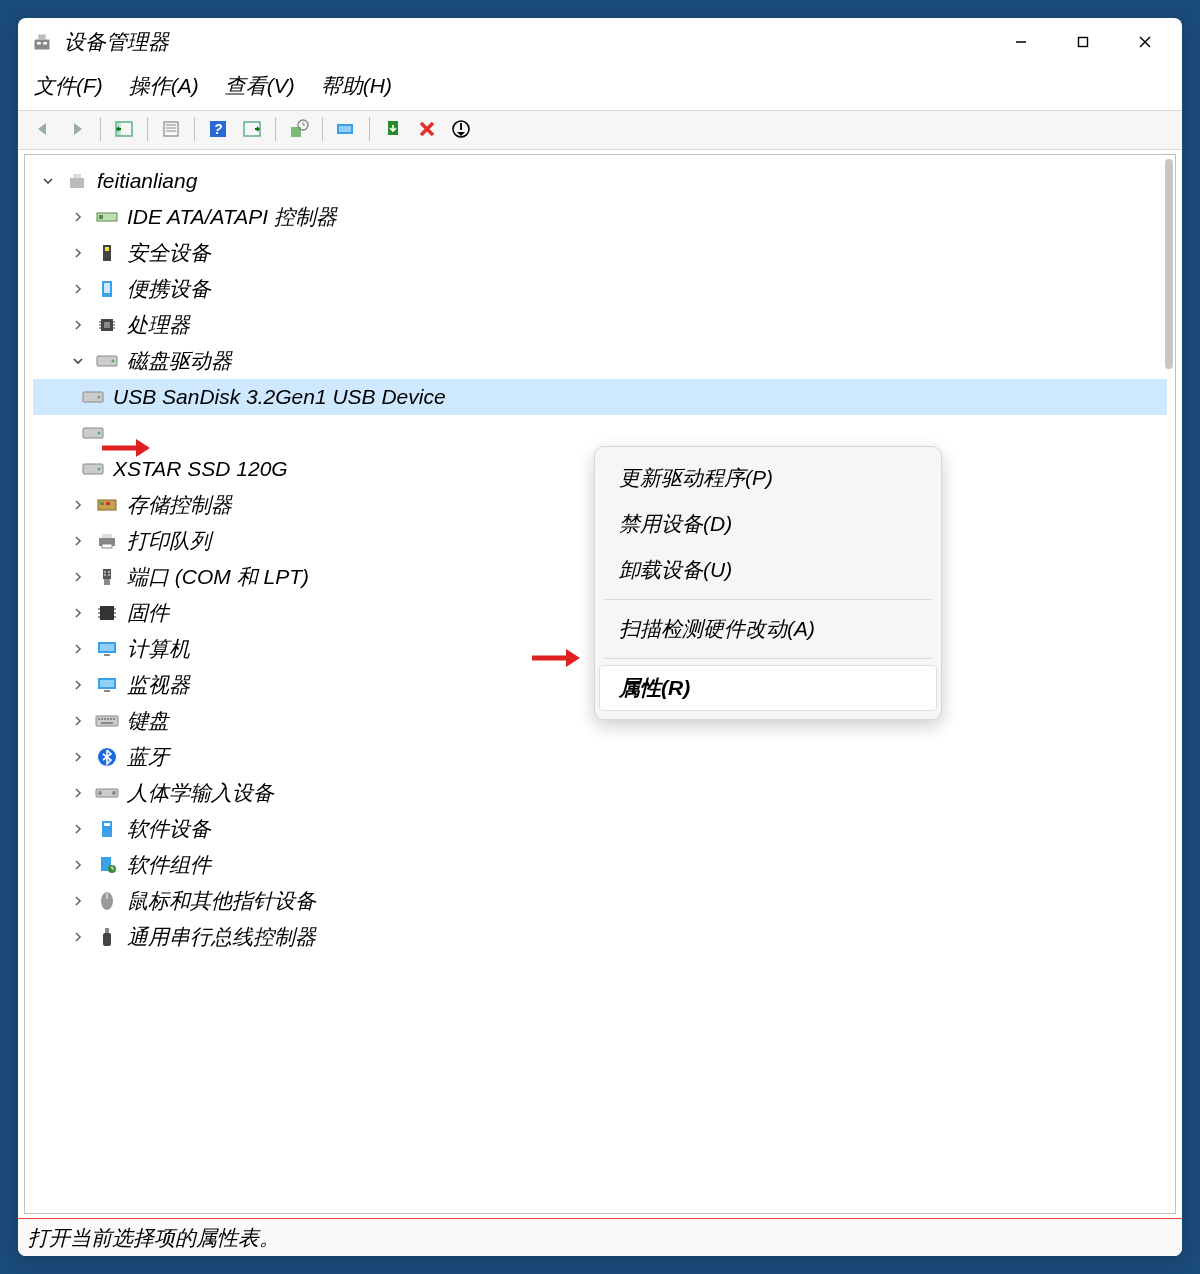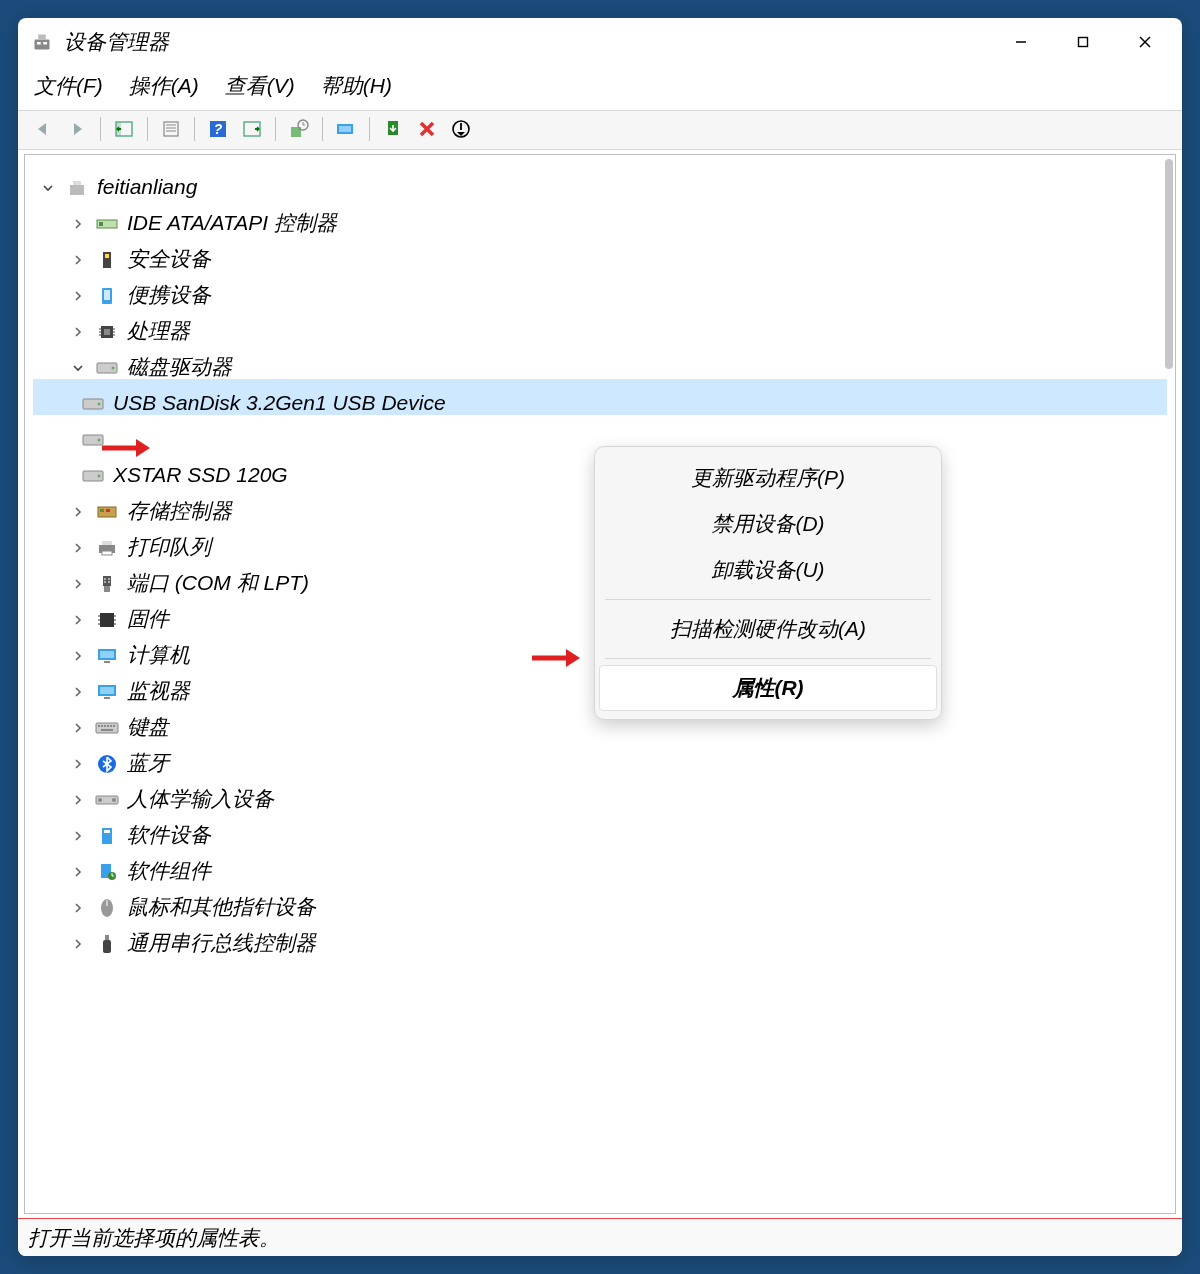--- a/index.html
+++ b/index.html
@@ -89,21 +89,21 @@
   }
   .scrollbar-thumb {
     position: absolute;
     right: 0; top: 0;
     width: 8px; height: 210px;
     background: #c6c6c6;
     border-radius: 4px;
   }
   .node {
     display: flex;
-    align-items: flex-end;
+    align-items: center;
     height: 36px;
     white-space: nowrap;
   }
   .node .exp {
     width: 22px; height: 22px;
     display:flex; align-items:center; justify-content:center;
     color:#555;
     font-size: 14px;
     margin-right: 6px;
   }
@@ -135,29 +135,28 @@
     width: 348px;
     background: #f6f6f6;
     border: 1px solid #d6d6d6;
     border-radius: 10px;
     box-shadow: 0 6px 18px rgba(0,0,0,0.2);
     padding: 8px 0;
     font-size: 21px;
   }
   .cm-item {
     padding: 9px 24px;
-    text-align: center;
   }
   .cm-item.hover {
     background: #fff;
     font-weight: 600;
     box-shadow: inset 0 0 0 1px #e0e0e0;
     border-radius: 4px;
     margin: 0 4px;
-    padding: 9px 4px;
+    padding: 9px 20px;
   }
   .cm-sep {
     height: 1px;
     background: #d8d8d8;
     margin: 6px 10px;
   }
   .red-arrow {
     position: absolute;
     width: 52px; height: 24px;
     pointer-events: none;

